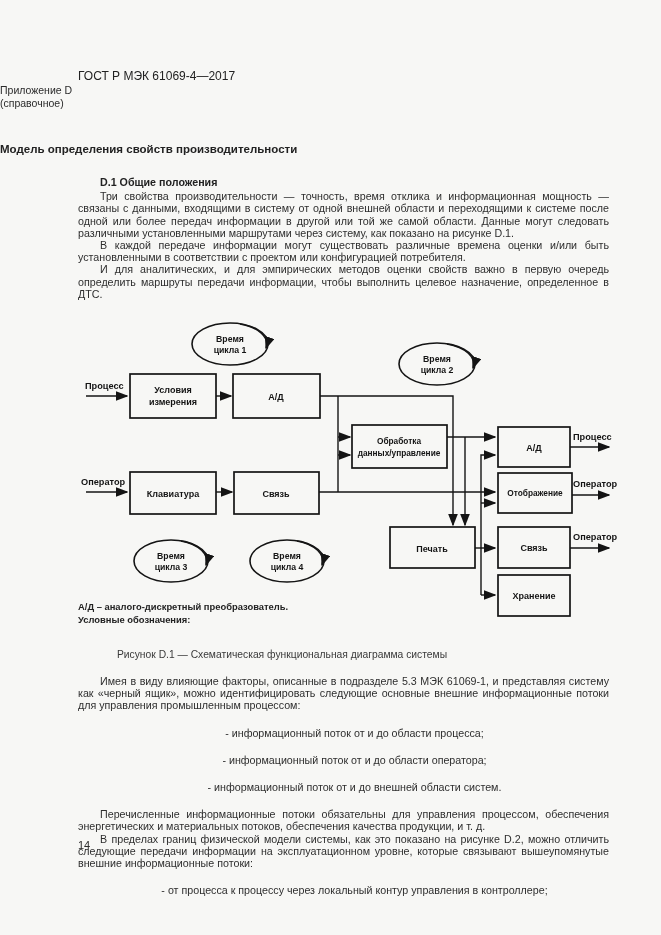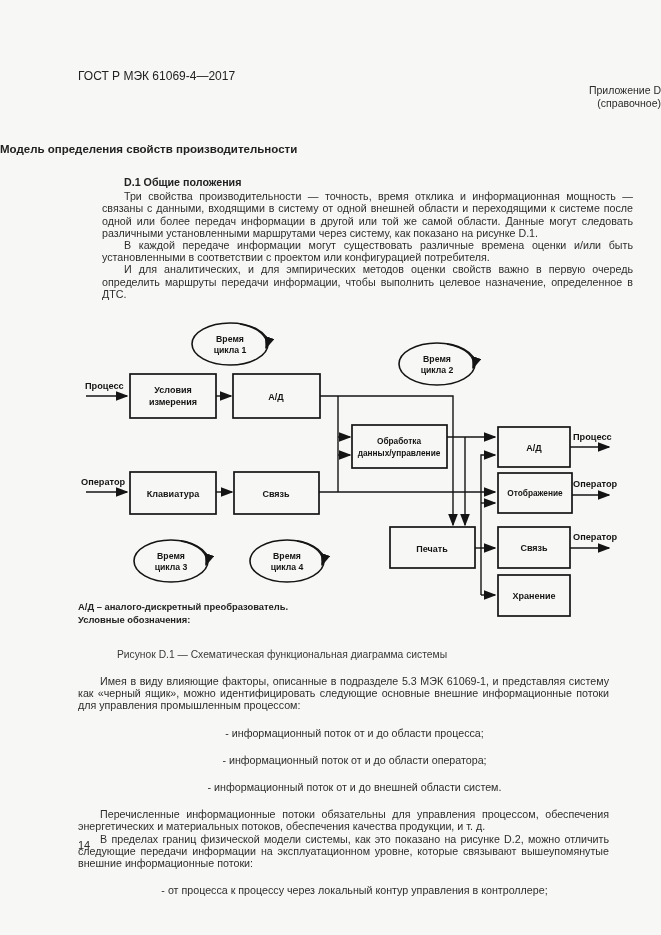--- a/index.html
+++ b/index.html
@@ -1,24 +1,24 @@
 <!DOCTYPE html>
 <html><head>
 <meta charset="utf-8">
 <style>
   html,body{margin:0;padding:0;}
   body{width:661px;height:935px;background:#f7f7f5;font-family:"Liberation Sans",sans-serif;color:#2b2b2b;}
   .page{position:relative;width:661px;height:935px;background:#f7f7f5;overflow:hidden;}
 
   .std-header{position:absolute;left:78px;top:56px;font-size:12px;font-weight:normal;color:#222;margin-top:13px;}
-  .annex{position:absolute;left:0;top:84px;width:661px;text-align:right;font-size:10.5px;line-height:13px;color:#2b2b2b;}
+  .annex{position:absolute;left:0;top:84px;width:661px;text-align:left;font-size:10.5px;line-height:13px;color:#2b2b2b;}
   .doc-title{position:absolute;left:0;top:143px;width:661px;text-align:left;font-size:11.5px;font-weight:bold;color:#222;}
 
   .text-col{position:absolute;left:78px;width:531px;font-size:10.7px;line-height:12.2px;text-align:justify;color:#2e2e2e;}
-  .text-top{top:176px;margin-left:24px;}
+  .text-top{top:176px;}
   .text-bottom{top:675px;}
   .sec-heading{font-weight:bold;text-indent:22px;margin:0 0 2px 0;color:#222;text-align:left;}
   .para{margin:0;text-indent:22px;}
   .li{margin:15px;padding-left:22px;text-indent:0;text-align:center;}
 
   .legend{position:absolute;left:78px;top:601px;font-size:9.4px;font-weight:bold;line-height:12.5px;color:#222;}
   .fig-caption{position:absolute;left:0;top:649px;width:564px;text-align:center;font-size:10.3px;color:#3a3a3a;}
   .page-num{position:absolute;left:78px;top:839px;font-size:11px;color:#2b2b2b;}
 
   svg.diagram{position:absolute;left:0;top:0;}

